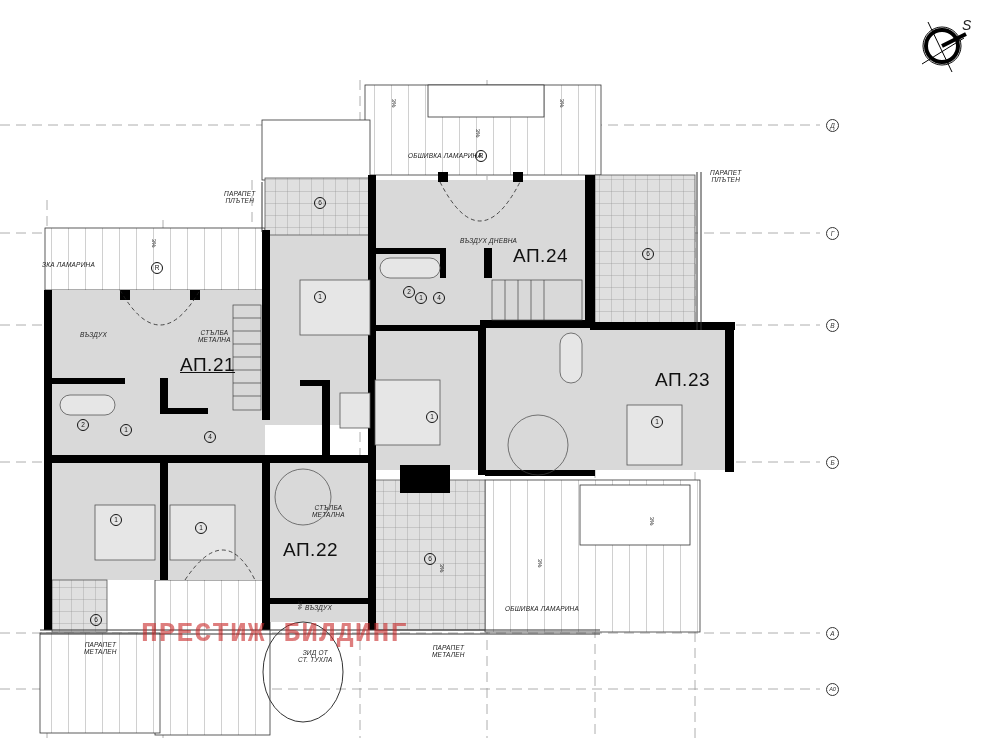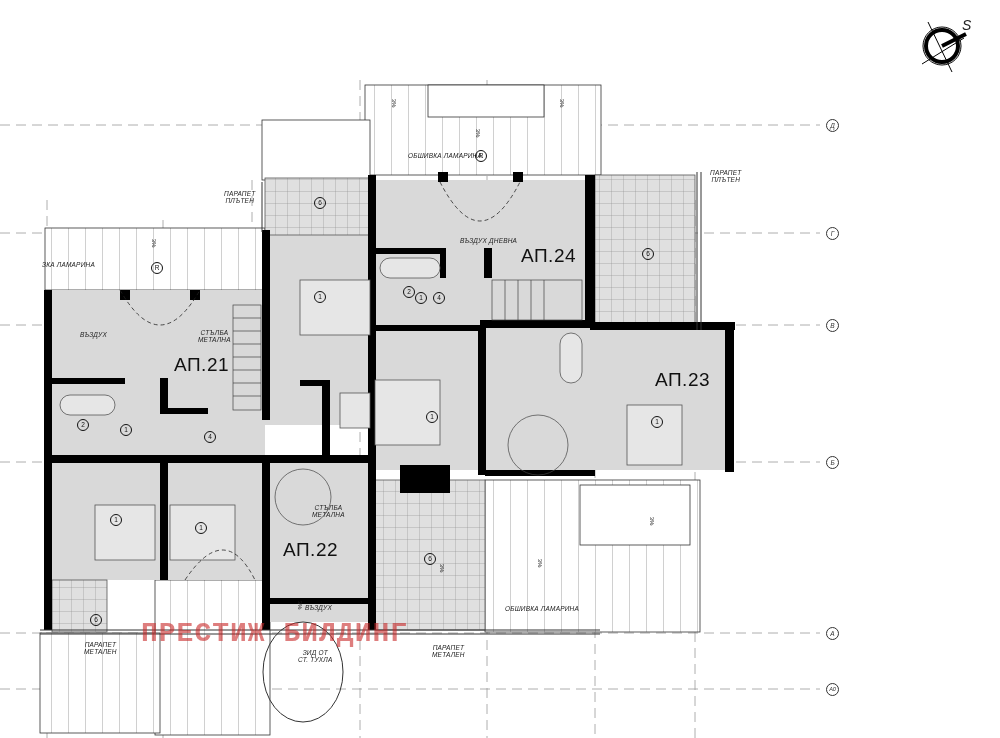--- a/index.html
+++ b/index.html
@@ -155,24 +155,24 @@
   <svg width="60" height="60" viewBox="0 0 60 60">
     <circle cx="24" cy="32" r="16" fill="none" stroke="#000" stroke-width="4"></circle>
     <circle cx="24" cy="32" r="19" fill="none" stroke="#000" stroke-width="1"></circle>
     <line x1="10" y1="8" x2="34" y2="58" stroke="#000" stroke-width="1"></line>
     <line x1="4" y1="50" x2="46" y2="24" stroke="#000" stroke-width="1"></line>
     <line x1="24" y1="32" x2="48" y2="20" stroke="#000" stroke-width="4"></line>
   </svg>
   <span class="lbl" style="left:44px;top:4px;font-size:14px;font-style:italic;">S</span>
 </div>
 
-<span class="lbl apt" style="left:174px;top:355px;">АП.21</span>
+<span class="lbl apt" style="left:180px;top:355px;text-decoration:underline;">АП.21</span>
 <span class="lbl apt" style="left:283px;top:540px;">АП.22</span>
 <span class="lbl apt" style="left:655px;top:370px;">АП.23</span>
-<span class="lbl apt" style="left:513px;top:246px;margin-left:8px;">АП.24</span>
+<span class="lbl apt" style="left:513px;top:246px;">АП.24</span>
 
 <span class="lbl small" style="left:408px;top:153px;">ОБШИВКА ЛАМАРИНА</span>
 <span class="lbl small" style="left:42px;top:262px;">ЗКА ЛАМАРИНА</span>
 <span class="lbl small" style="left:505px;top:606px;">ОБШИВКА ЛАМАРИНА</span>
 
 <span class="lbl small" style="left:224px;top:191px;"><span>ПАРАПЕТ</span><br><span>ПЛЪТЕН</span></span>
 <span class="lbl small" style="left:710px;top:170px;"><span>ПАРАПЕТ</span><br><span>ПЛЪТЕН</span></span>
 <span class="lbl small" style="left:84px;top:642px;"><span>ПАРАПЕТ</span><br><span>МЕТАЛЕН</span></span>
 <span class="lbl small" style="left:432px;top:645px;"><span>ПАРАПЕТ</span><br><span>МЕТАЛЕН</span></span>
 

